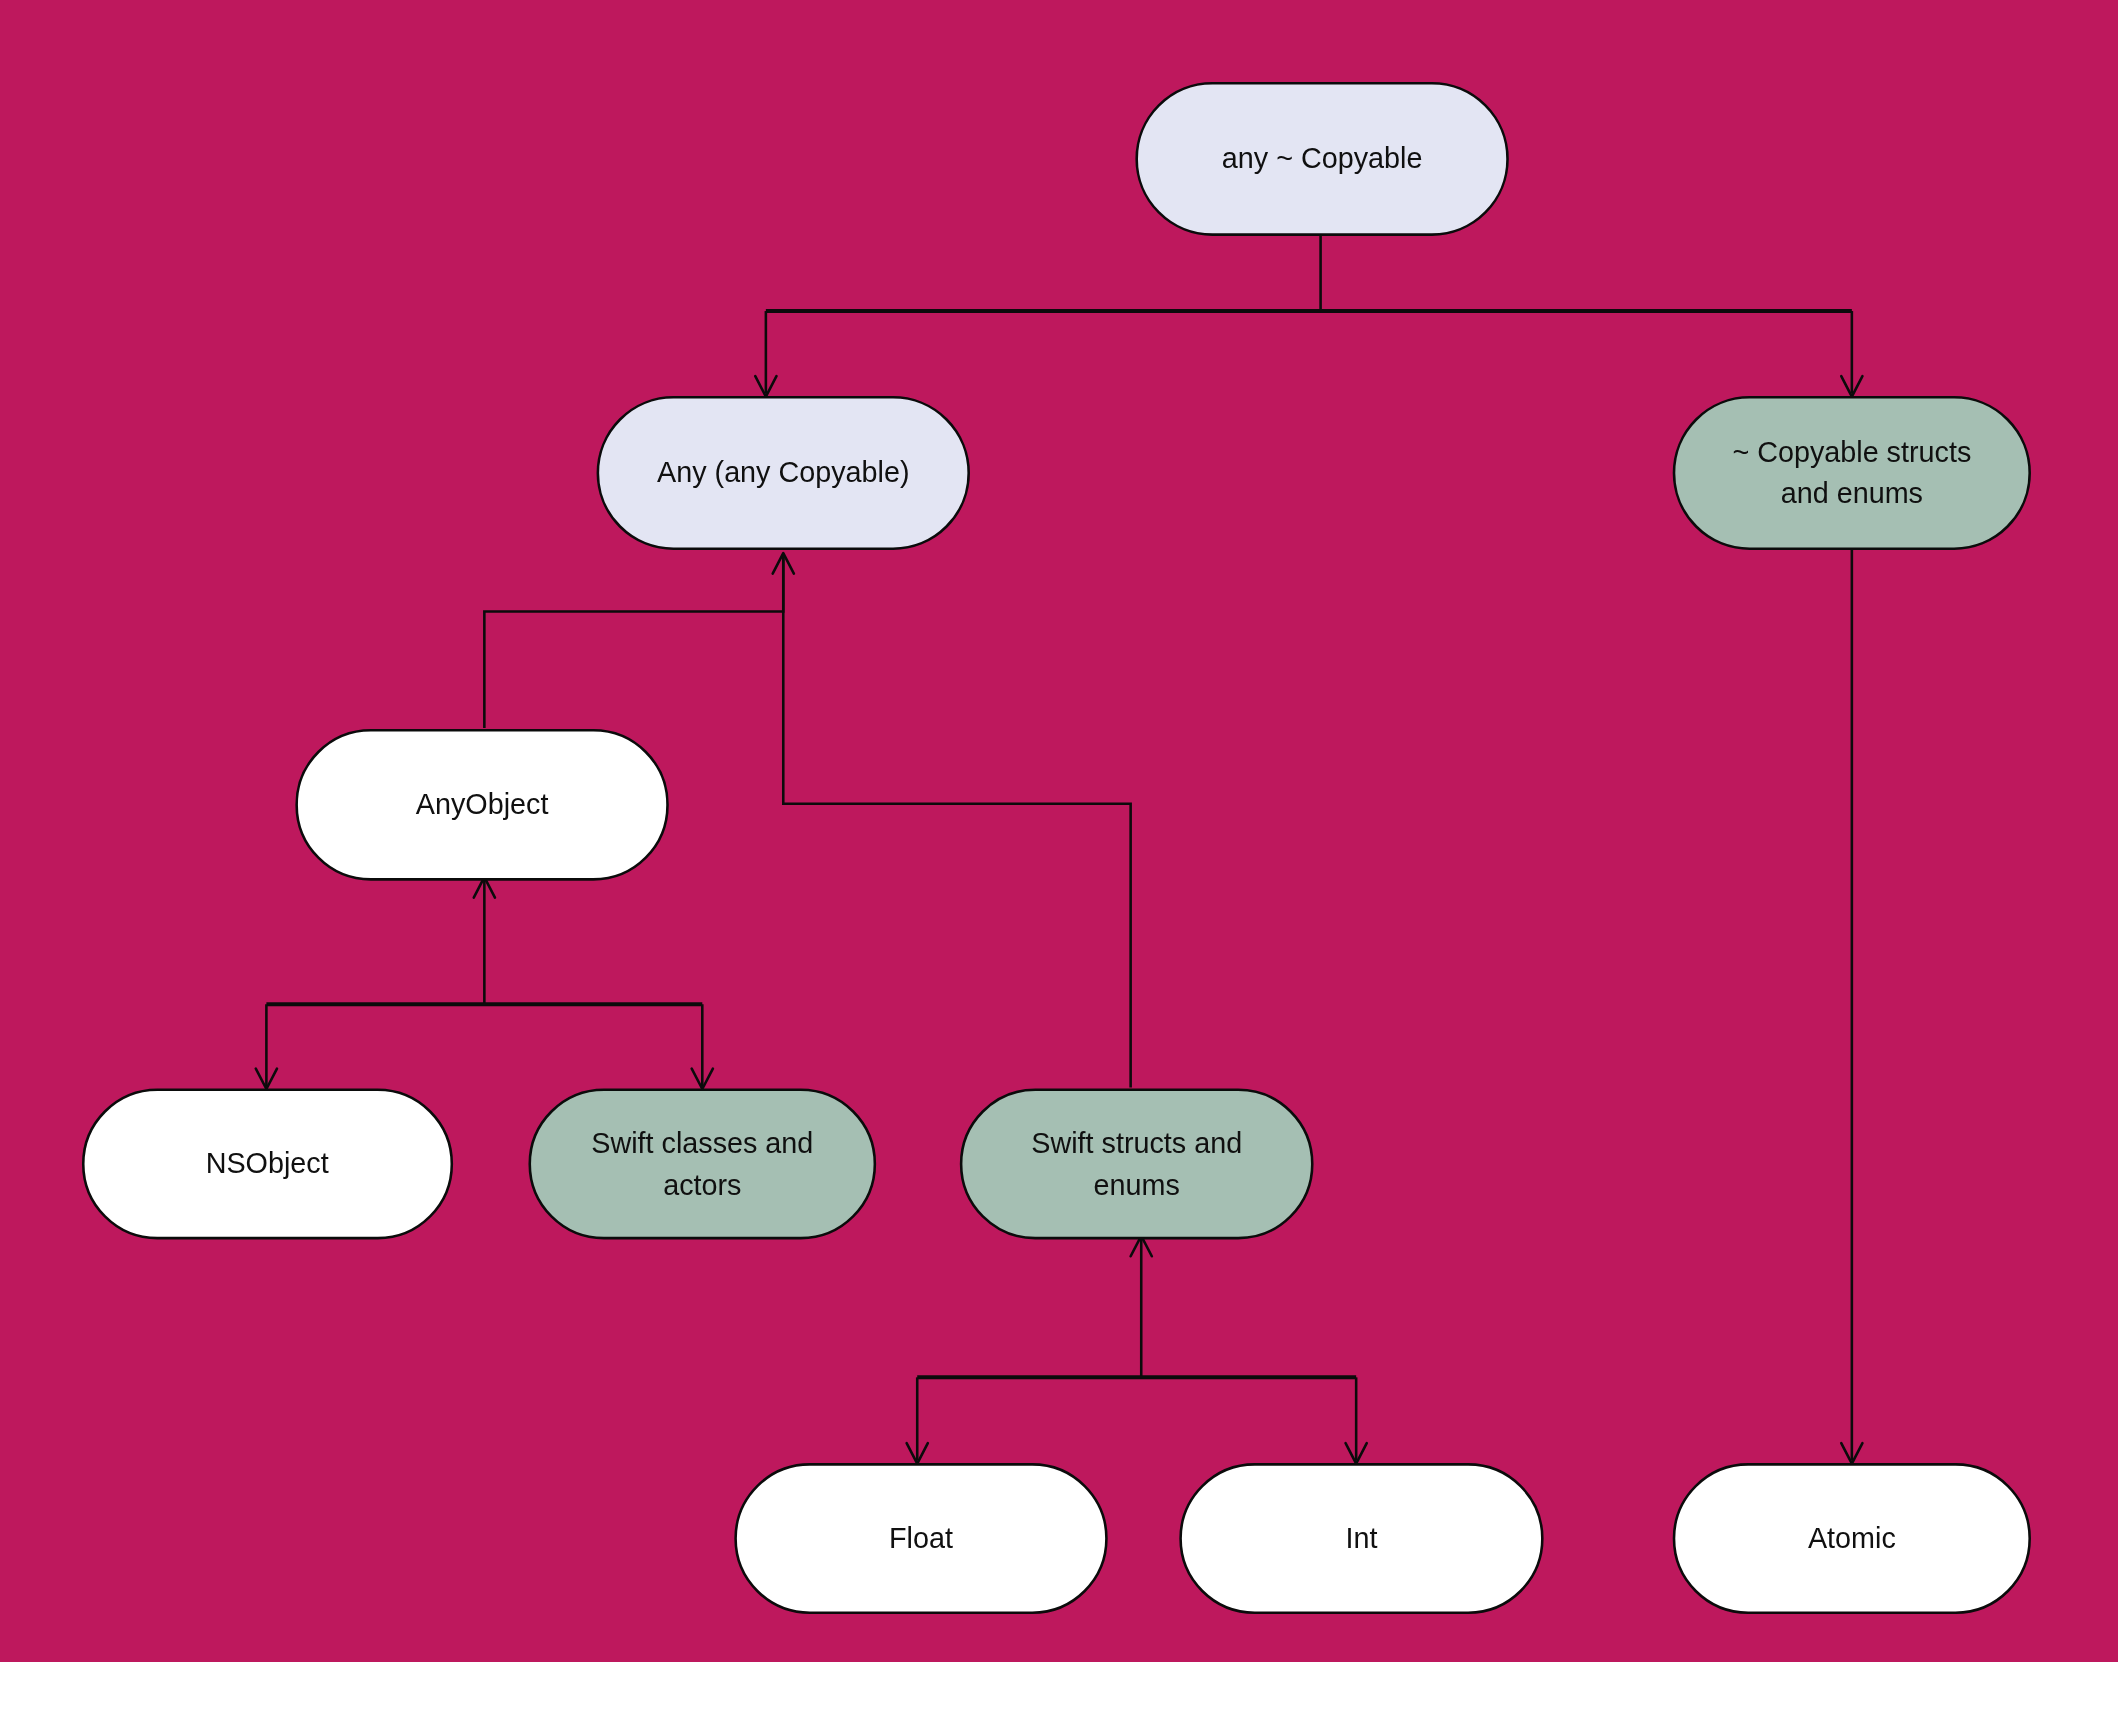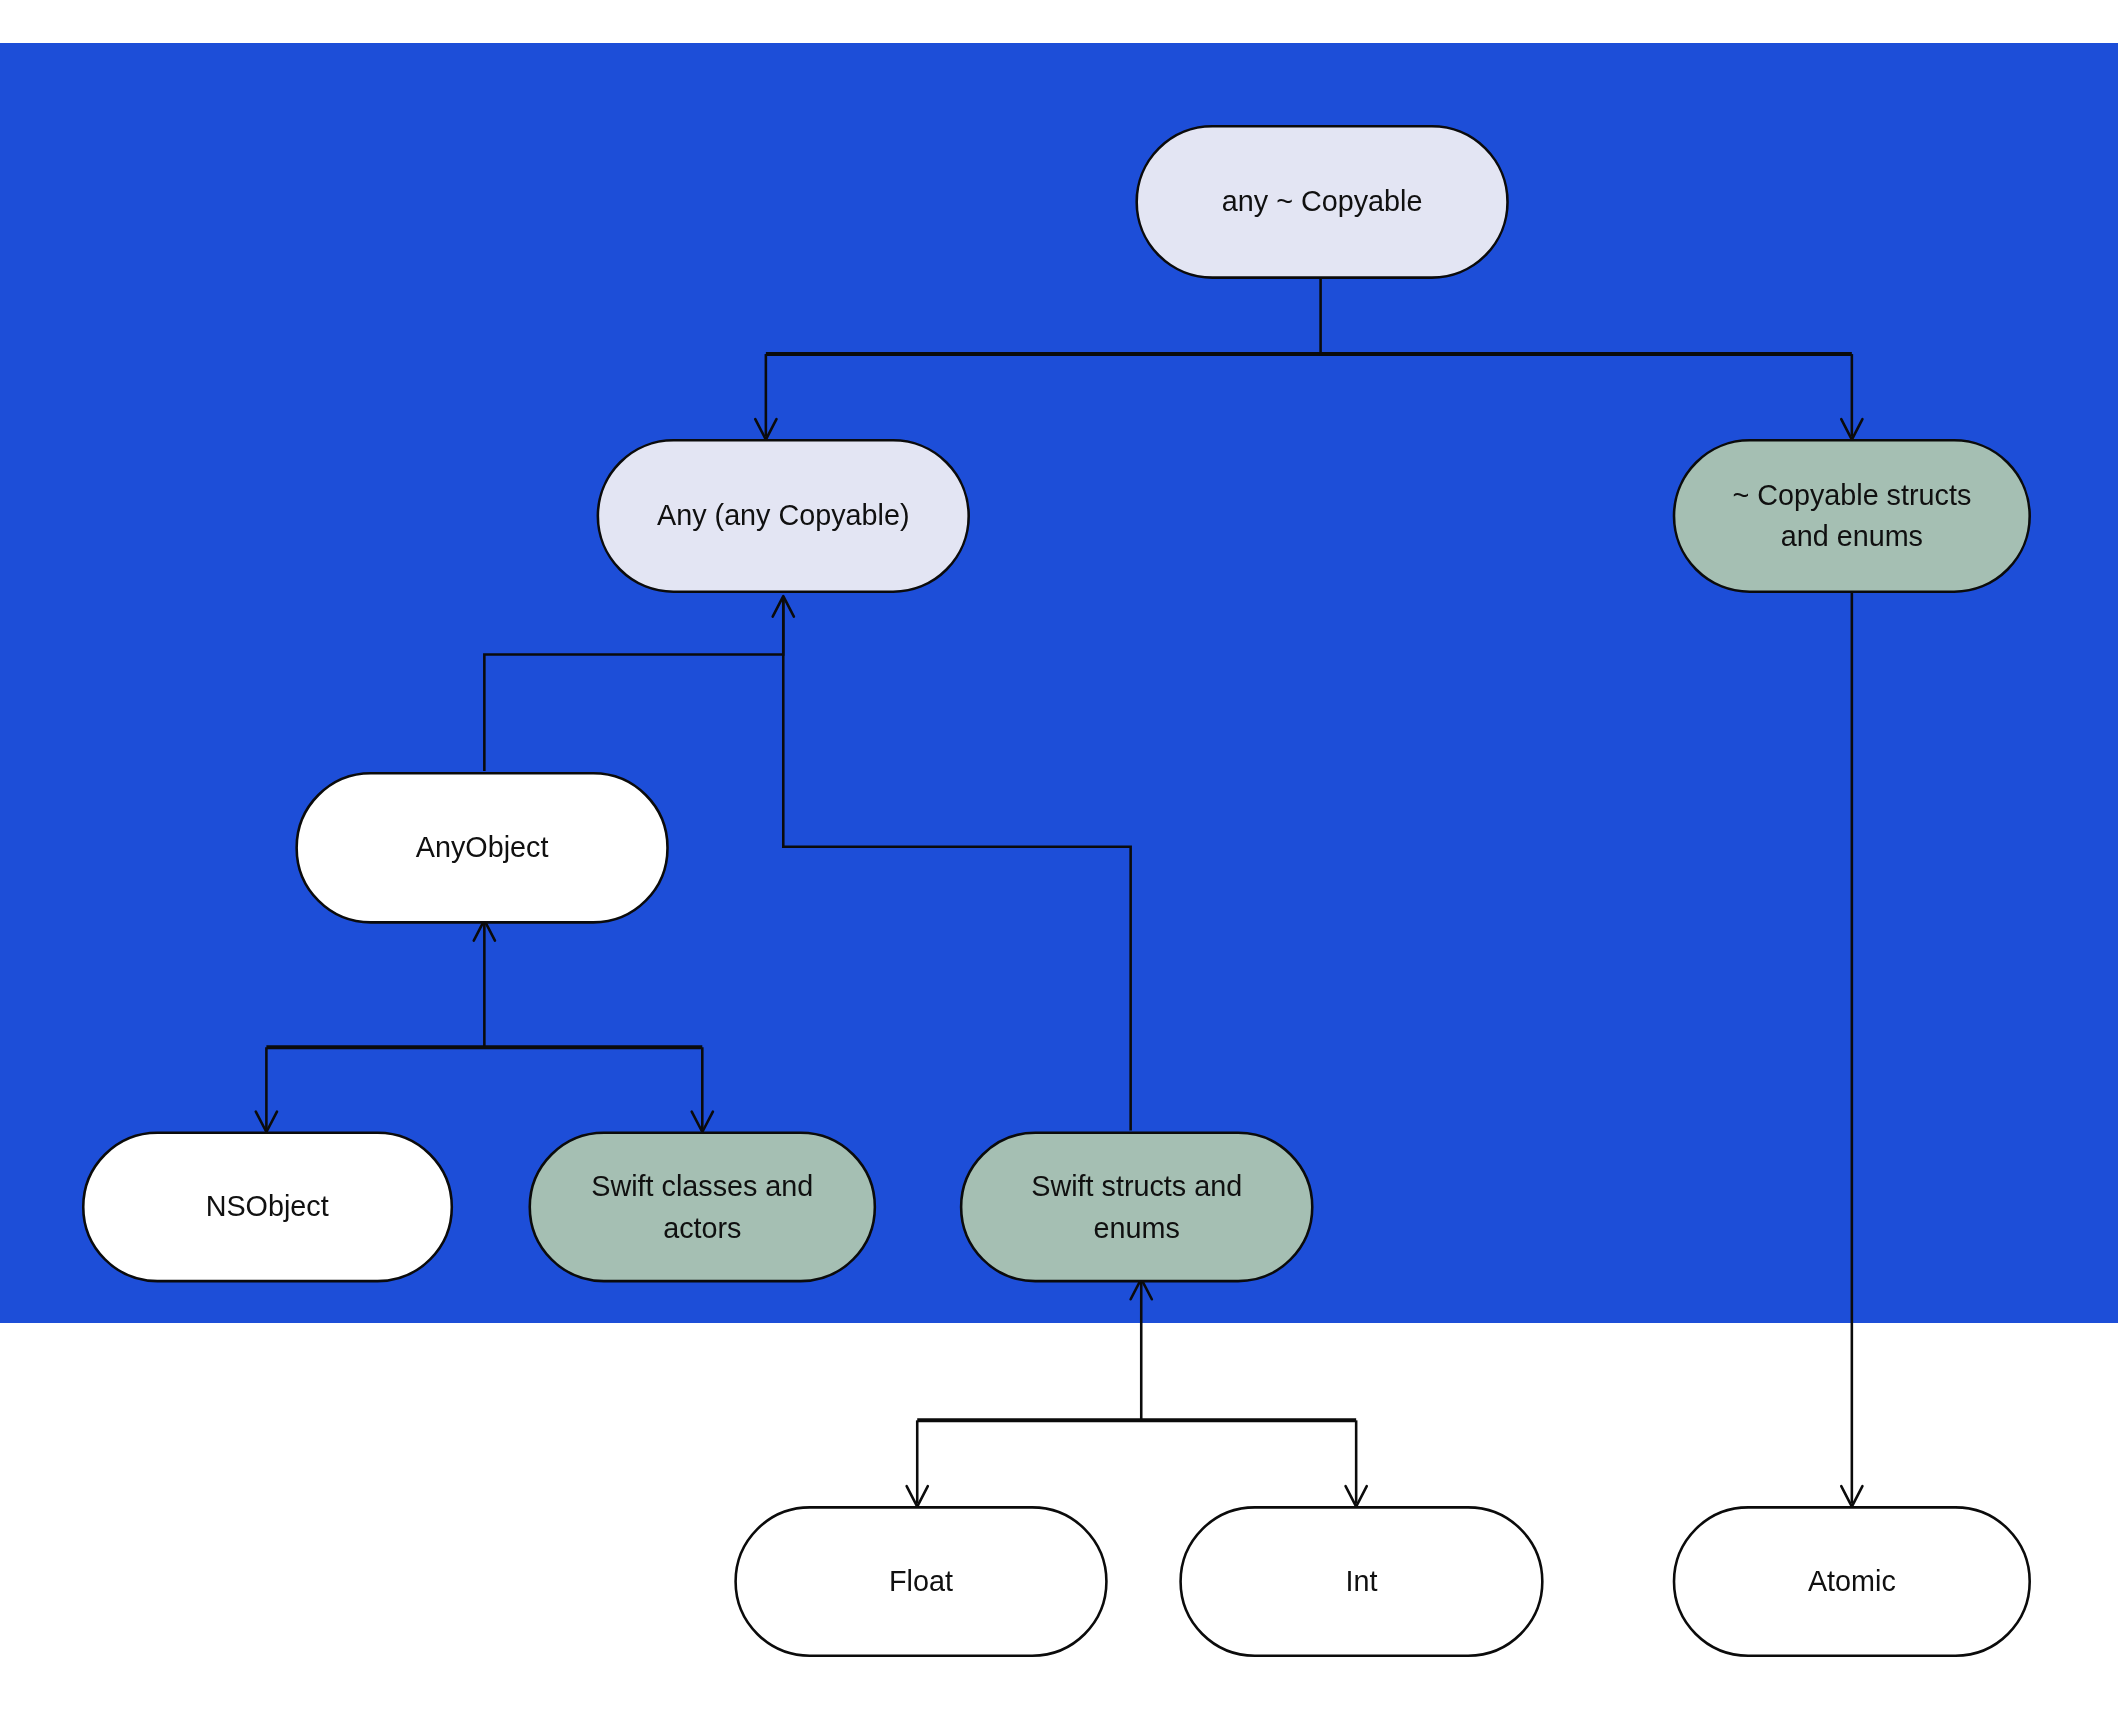--- a/index.html
+++ b/index.html
@@ -9,23 +9,22 @@
   }
   body {
     width: 2119px;
     height: 1730px;
     font-family: "Liberation Sans", sans-serif;
     overflow: hidden;
   }
   #diagram-root {
     position: relative;
     width: 2119px;
-    height: 1280px;
-    background: #1d4ed8;
-    margin-top: 43px;
+    height: 1662px;
+    background: #be185d;
   }
   svg.flow {
     display: block;
     width: 2119px;
     height: 1730px;
   }
   .node-shape {
     stroke: #0b0b0b;
     stroke-width: 3.4;
   }

